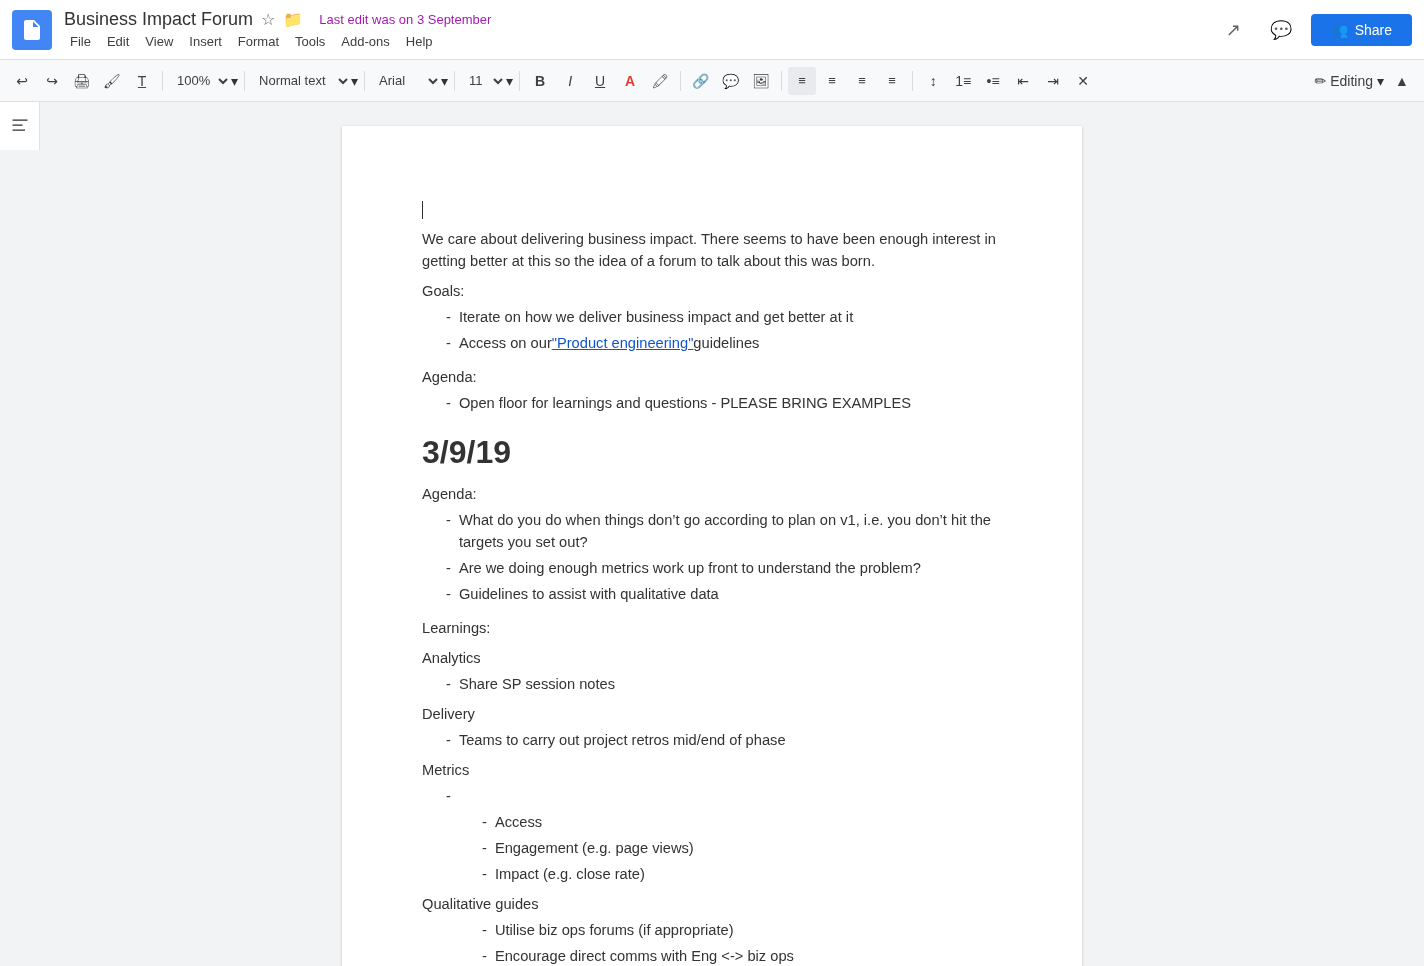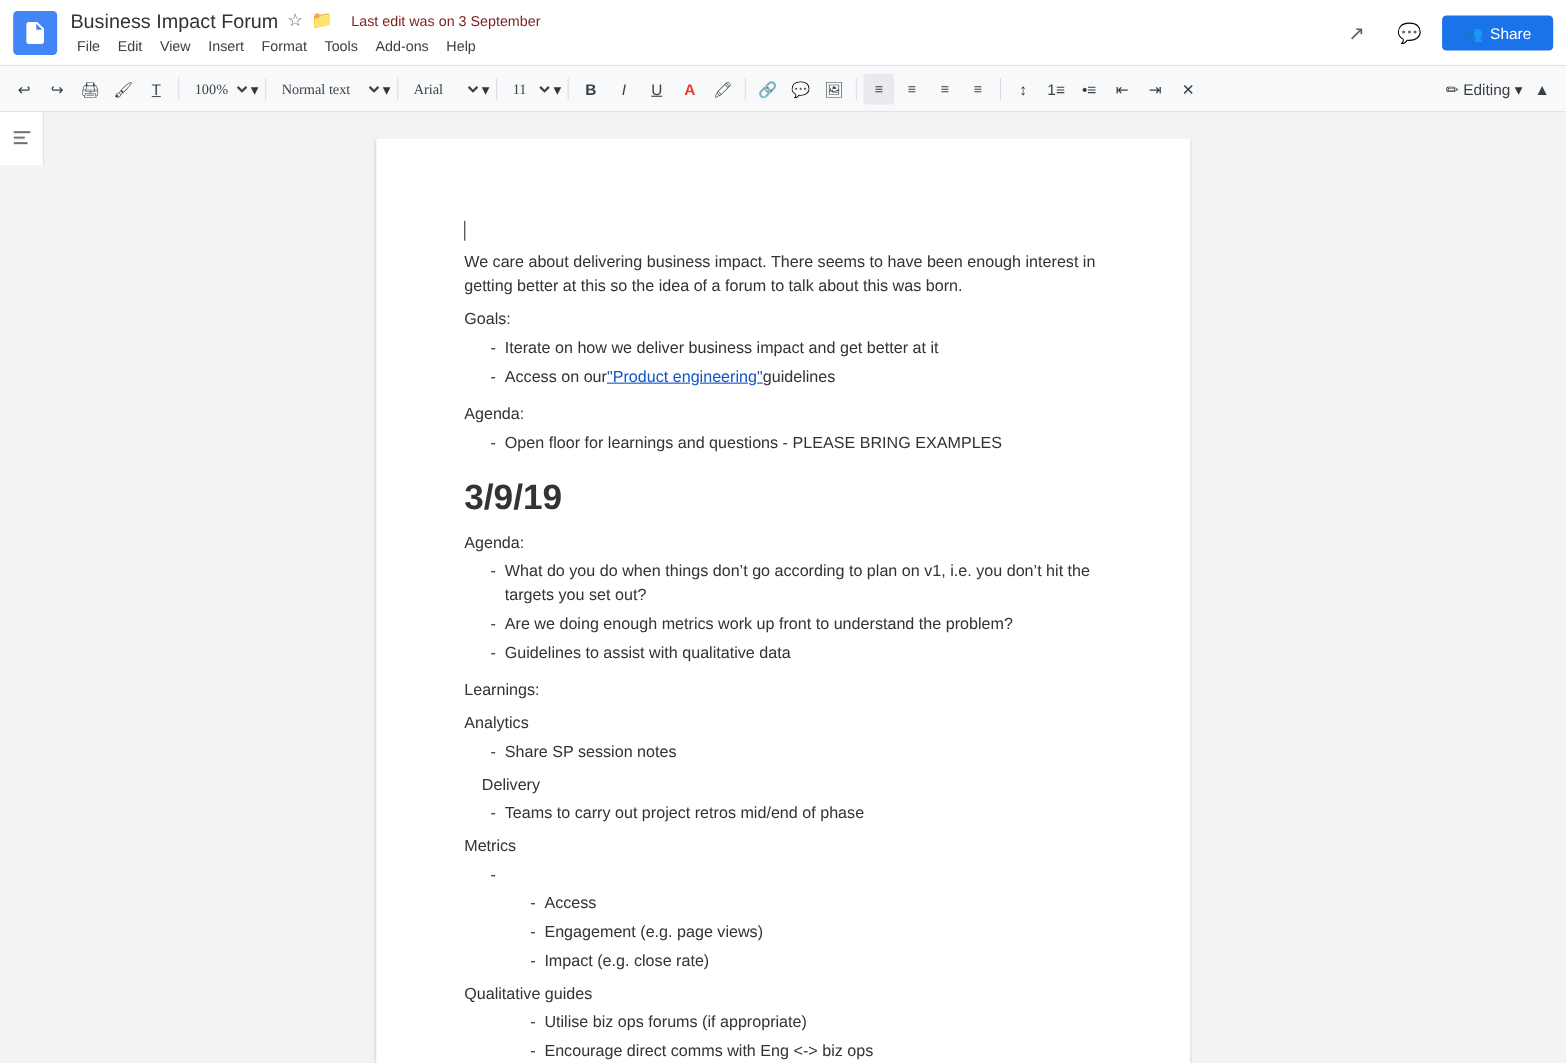--- a/index.html
+++ b/index.html
@@ -22,21 +22,21 @@
       margin-right: 12px;
       flex-shrink: 0;
     }
     #app-icon svg { fill: white; width: 24px; height: 24px; }
     #doc-info { flex: 1; }
     #doc-title { font-size: 18px; color: #333; font-weight: 400; }
     #doc-title-row { display: flex; align-items: center; gap: 8px; }
     .star-icon, .folder-icon { color: #5f6368; cursor: pointer; font-size: 16px; }
     #menu-bar { display: flex; gap: 4px; margin-top: 2px; }
     .menu-item { font-size: 13px; color: #3c4043; padding: 2px 6px; cursor: pointer; border-radius: 3px; }
-    #last-edit { font-size: 13px; color: #7f1d1d; margin-left: 8px; }
+    #last-edit { font-size: 13px; color: #a21caf; margin-left: 8px; }
     #top-right { display: flex; align-items: center; gap: 12px; }
     .top-icon-btn { width: 36px; height: 36px; border-radius: 50%; border: none; background: transparent; cursor: pointer; display: flex; align-items: center; justify-content: center; color: #5f6368; font-size: 18px; }
     #share-btn {
       background: #1a73e8; color: white; border: none; border-radius: 4px;
       padding: 8px 20px; font-size: 14px; cursor: pointer; display: flex; align-items: center; gap: 6px;
       font-weight: 500;
     }
 
     
     #toolbar {
@@ -51,21 +51,21 @@
     .toolbar-btn {
       width: 28px; height: 28px;
       border: none; background: transparent;
       border-radius: 3px; cursor: pointer;
       display: flex; align-items: center; justify-content: center;
       font-size: 14px; color: #3c4043;
     }
     .toolbar-divider { width: 1px; height: 20px; background: #dadce0; margin: 0 4px; }
     .toolbar-select {
       border: none; background: transparent; font-size: 13px; color: #3c4043;
-      cursor: pointer; padding: 2px 4px; border-radius: 3px; height: 28px; font-family: Liberation Serif, serif;
+      cursor: pointer; padding: 2px 4px; border-radius: 3px; height: 28px;
     }
     .dropdown-wrapper { display: flex; align-items: center; border-radius: 3px; cursor: pointer; }
     .dropdown-wrapper select { border: none; background: transparent; cursor: pointer; }
     #editing-area { display: flex; align-items: center; margin-left: auto; gap: 4px; }
     #editing-label { font-size: 14px; color: #3c4043; }
     .toolbar-bold { font-weight: bold; }
     .toolbar-italic { font-style: italic; }
     .toolbar-underline { text-decoration: underline; }
     .align-btn { font-size: 13px; }
 
@@ -266,21 +266,21 @@
     </div>
 
     <p class="doc-para doc-section-title" style="margin-top:12px;">Learnings:</p>
 
     <p class="doc-para doc-section-title" style="margin-top:8px;">Analytics</p>
     <div class="doc-bullet">
       <span class="dash">-</span>
       <span>Share SP session notes</span>
     </div>
 
-    <p class="doc-para doc-section-title" style="margin-top:8px;margin-left:16px;">Delivery</p>
+    <p class="doc-para doc-section-title" style="margin-top:8px;">Delivery</p>
     <div class="doc-bullet">
       <span class="dash">-</span>
       <span>Teams to carry out project retros mid/end of phase</span>
     </div>
 
     <p class="doc-para doc-section-title" style="margin-top:8px;">Metrics</p>
     <div class="doc-bullet">
       <span class="dash">-</span>
     </div>
     <div class="doc-sub-bullet">

